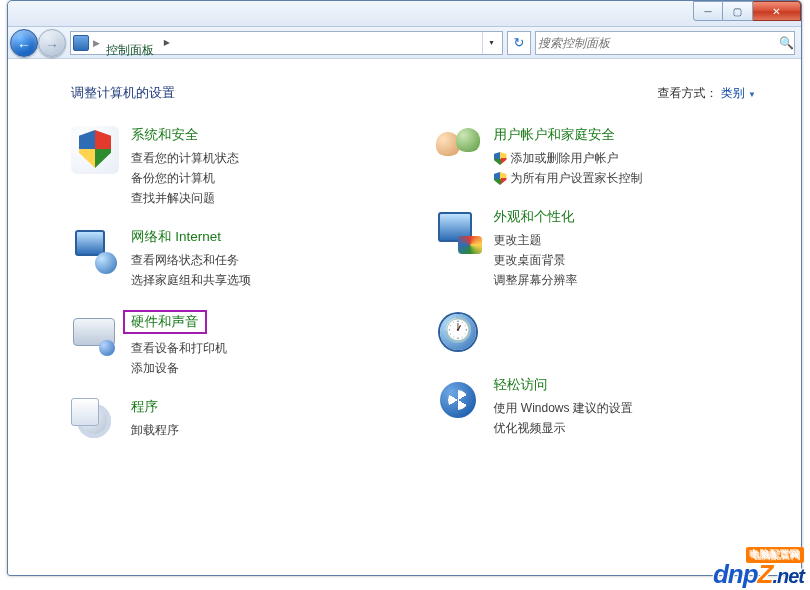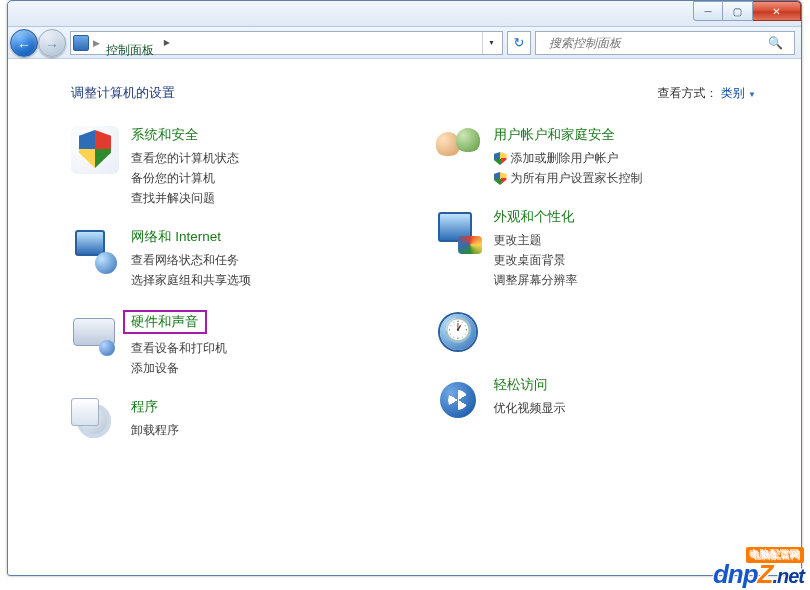--- a/index.html
+++ b/index.html
@@ -110,21 +110,21 @@
   .refresh {
     width:24px;height:24px;
     border:1px solid #9db0c8;background:#fff;
     display:flex;align-items:center;justify-content:center;
     color:#1f6bc8;font-size:13px;
   }
   .search {
     width: 260px; height:24px;
     border:1px solid #9db0c8;background:#fff;
     display:flex;align-items:center;
-    padding:0 11px;
+    padding:0 0;
   }
   .search input {
     flex:1;border:none;outline:none;font-size:12px;
     color:#777;font-style:italic;background:transparent;
   }
   .search .mag { color:#2e6db5;font-size:12px; }
 
   
   .panelbody {
     position: absolute;
@@ -368,20 +368,23 @@
                 </li>
               </ul></div>
           </div>
           <div class="category">
             <div class="cat-icon ic-clock"></div>
           </div>
           <div class="category">
             <div class="cat-icon ic-ease"></div>
             <div class="cat-text"><div class="cat-title">轻松访问</div><ul class="sublinks">
                 <li>
+                  <span>使用 Windows 建议的设置</span>
+                </li>
+                <li>
                   <span>优化视频显示</span>
                 </li>
               </ul></div>
           </div>
         </div>
     </div>
 
   </div>
 </div>
 

